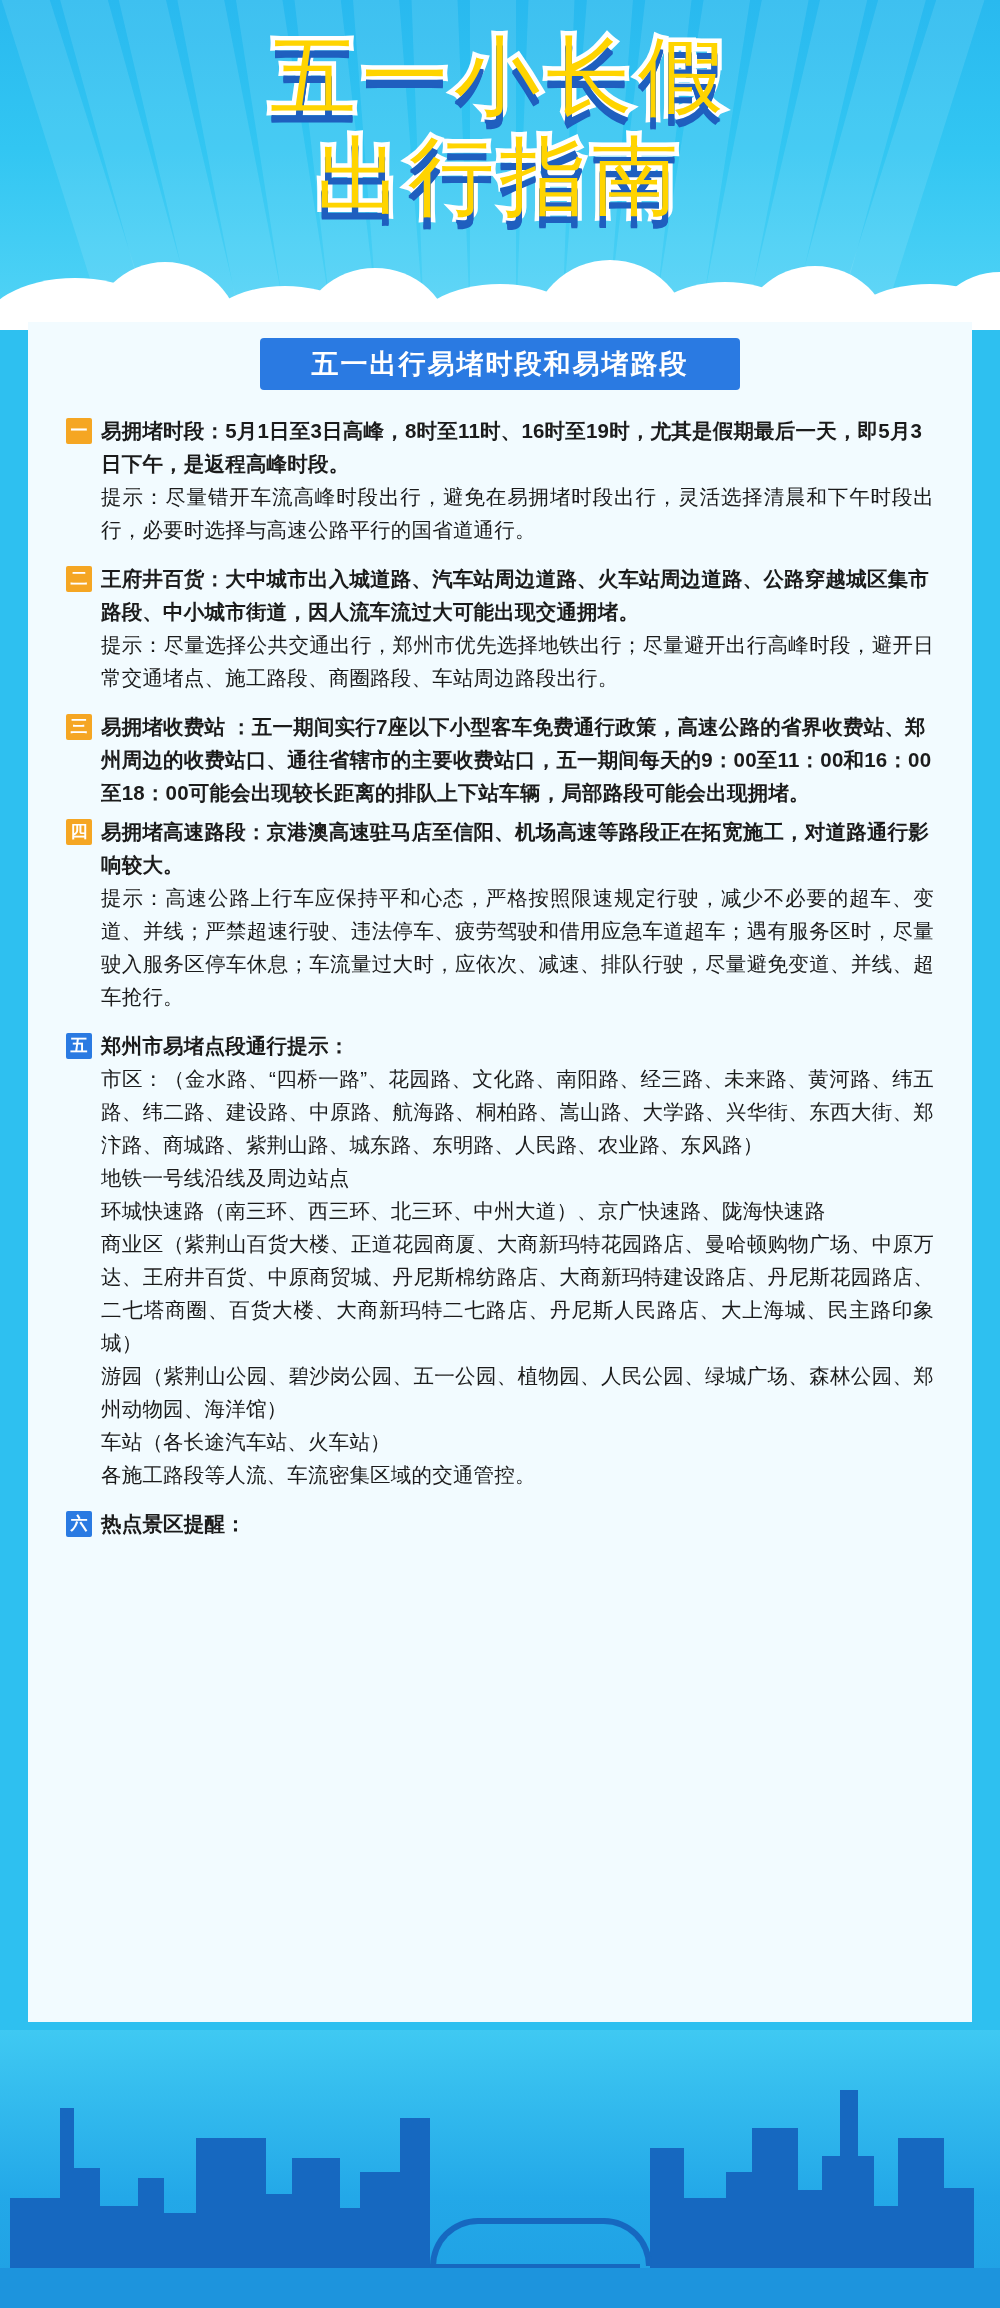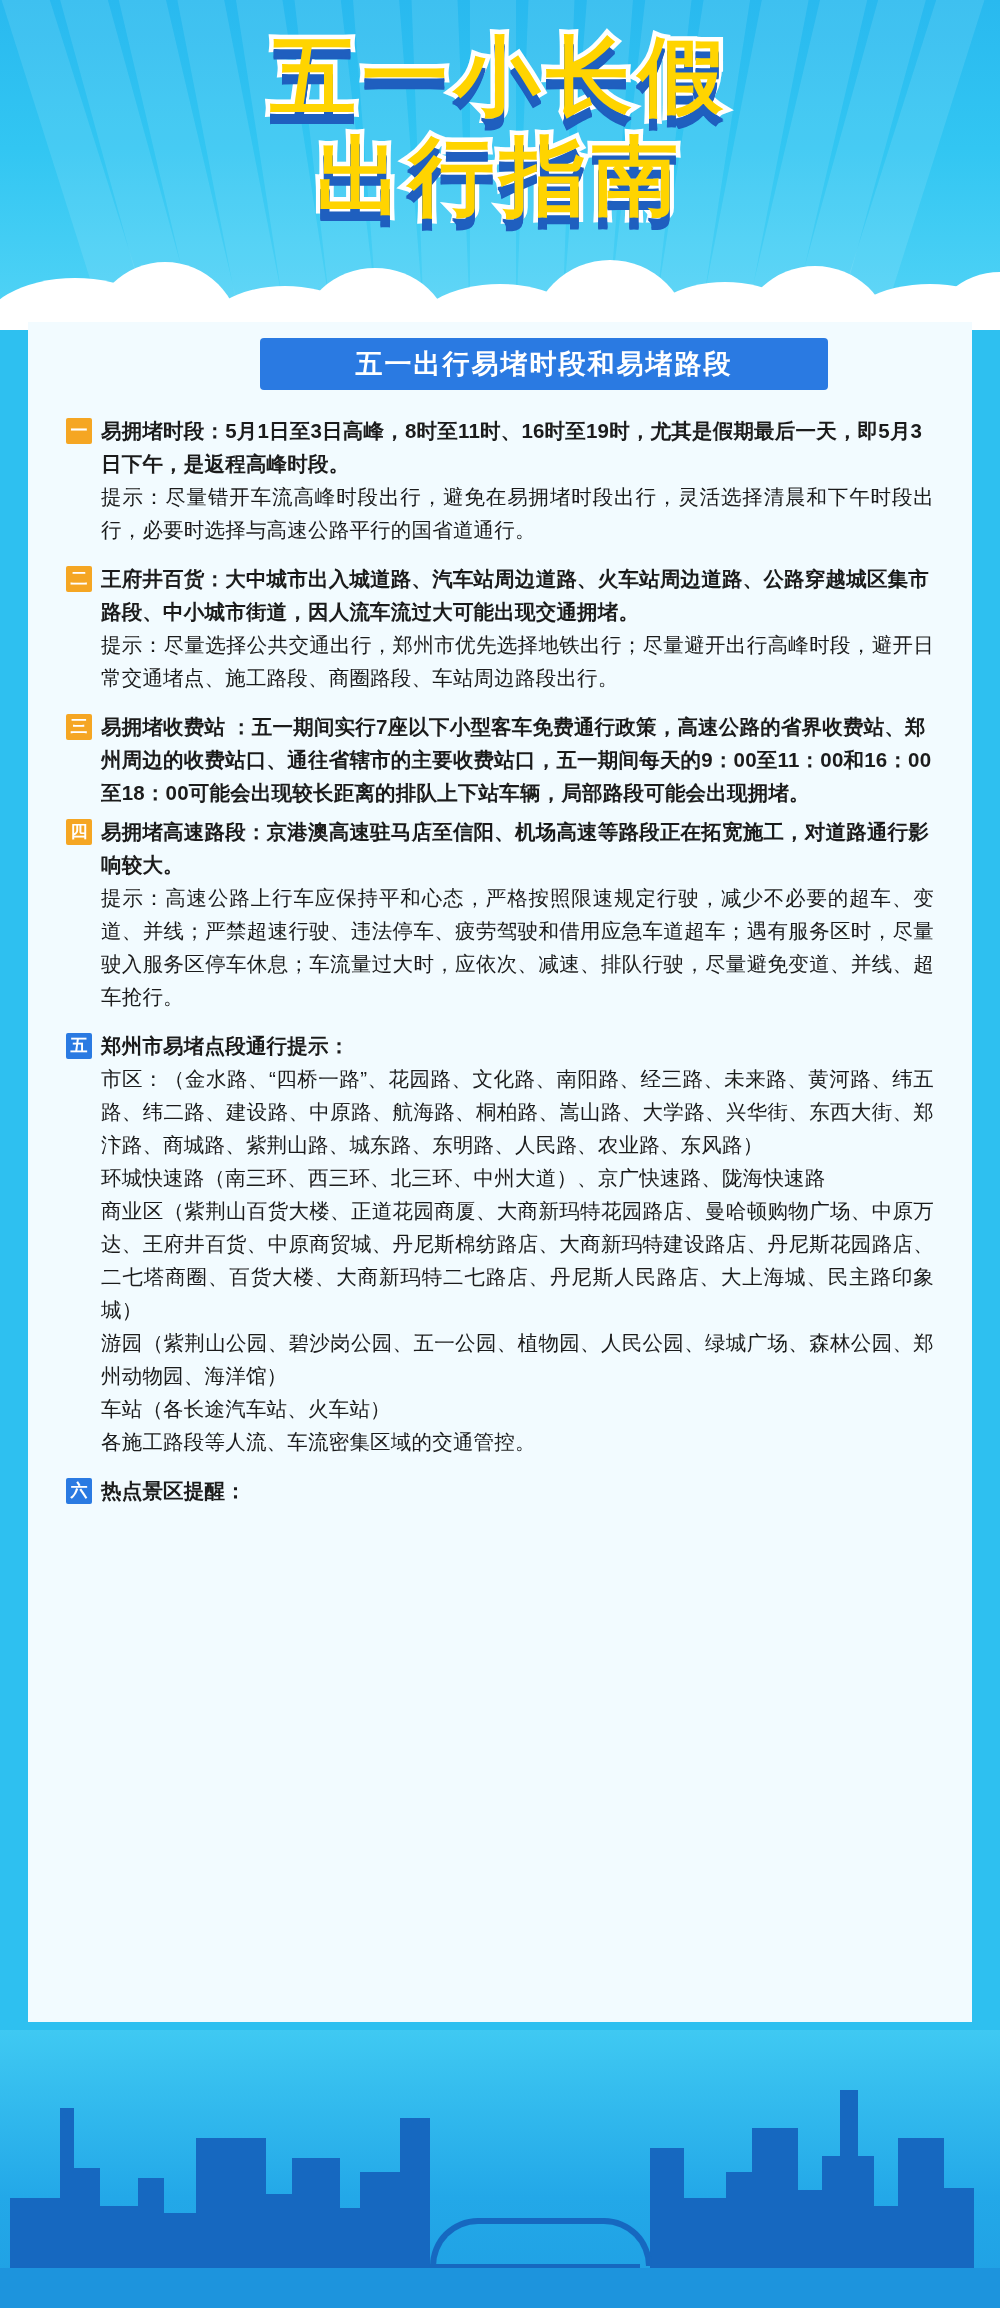--- a/index.html
+++ b/index.html
@@ -22,21 +22,21 @@
     position:absolute;top:-40px;width:46px;height:420px;
     background:rgba(255,255,255,0.10);
     transform-origin:50% 0;
   }
   .title-wrap{
     position:absolute;left:0;top:26px;width:1000px;text-align:center;
     z-index:5;
   }
   .title-line{
     font-family:"DejaVu Sans","Liberation Sans",sans-serif;
-    font-weight:bold;
+    font-weight:normal;
     letter-spacing:6px;
     color:#ffd400;
     -webkit-text-stroke:9px #ffffff;
     paint-order:stroke fill;
     text-shadow:
        0 10px 0 #1f5fbf,
        0 11px 0 #1f5fbf,
        0 12px 0 #1f5fbf;
   }
   .title-line1{font-size:86px;line-height:100px;}
@@ -54,21 +54,21 @@
   .card{
     position:absolute;left:28px;top:322px;width:944px;height:1700px;
     background:#eaf9ff;
     border-radius:6px;
   }
   .card-inner{
     position:absolute;left:0;top:0;width:944px;height:1700px;
     background:#f2fbff;
   }
   .headline{
-    position:absolute;left:232px;top:16px;width:568px;height:52px;
+    position:absolute;left:232px;top:16px;width:480px;height:52px;
     background:#2a7ae2;
     border-radius:4px;
     color:#ffffff;
     font-size:27px;
     font-weight:bold;
     letter-spacing:2px;
     display:flex;align-items:center;justify-content:center;
   }
 
   .content{
@@ -204,20 +204,21 @@
             <div class="sec-title"><span>易拥堵高速路段：</span><span class="cont">京港澳高速驻马店至信阳、机场高速等路段正在拓宽施工，对道路通行影响较大。</span></div>
           </div>
           <div class="body tip">提示：高速公路上行车应保持平和心态，严格按照限速规定行驶，减少不必要的超车、变道、并线；严禁超速行驶、违法停车、疲劳驾驶和借用应急车道超车；遇有服务区时，尽量驶入服务区停车休息；车流量过大时，应依次、减速、排队行驶，尽量避免变道、并线、超车抢行。</div>
         </div>
         <div class="sec">
           <div class="sec-head">
             <div class="num blue">五</div>
             <div class="sec-title"><span>郑州市易堵点段通行提示：</span></div>
           </div>
           <div class="body">市区：（金水路、“四桥一路”、花园路、文化路、南阳路、经三路、未来路、黄河路、纬五路、纬二路、建设路、中原路、航海路、桐柏路、嵩山路、大学路、兴华街、东西大街、郑汴路、商城路、紫荆山路、城东路、东明路、人民路、农业路、东风路）</div>
+          <div class="body">地铁一号线沿线及周边站点</div>
           <div class="body">环城快速路（南三环、西三环、北三环、中州大道）、京广快速路、陇海快速路</div>
           <div class="body">商业区（紫荆山百货大楼、正道花园商厦、大商新玛特花园路店、曼哈顿购物广场、中原万达、王府井百货、中原商贸城、丹尼斯棉纺路店、大商新玛特建设路店、丹尼斯花园路店、二七塔商圈、百货大楼、大商新玛特二七路店、丹尼斯人民路店、大上海城、民主路印象城）</div>
           <div class="body">游园（紫荆山公园、碧沙岗公园、五一公园、植物园、人民公园、绿城广场、森林公园、郑州动物园、海洋馆）</div>
           <div class="body">车站（各长途汽车站、火车站）</div>
           <div class="body">各施工路段等人流、车流密集区域的交通管控。</div>
           <div class="gap"></div>
         </div>
         <div class="sec">
           <div class="sec-head">
             <div class="num blue">六</div>

